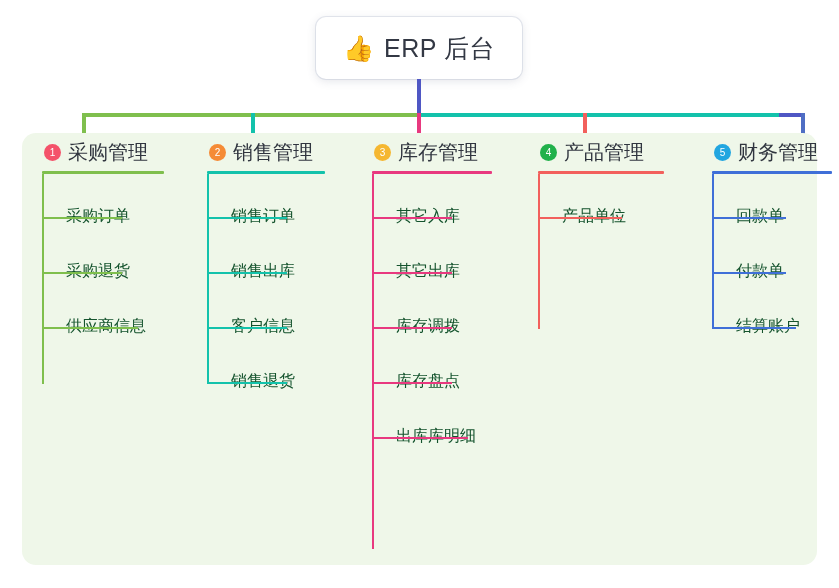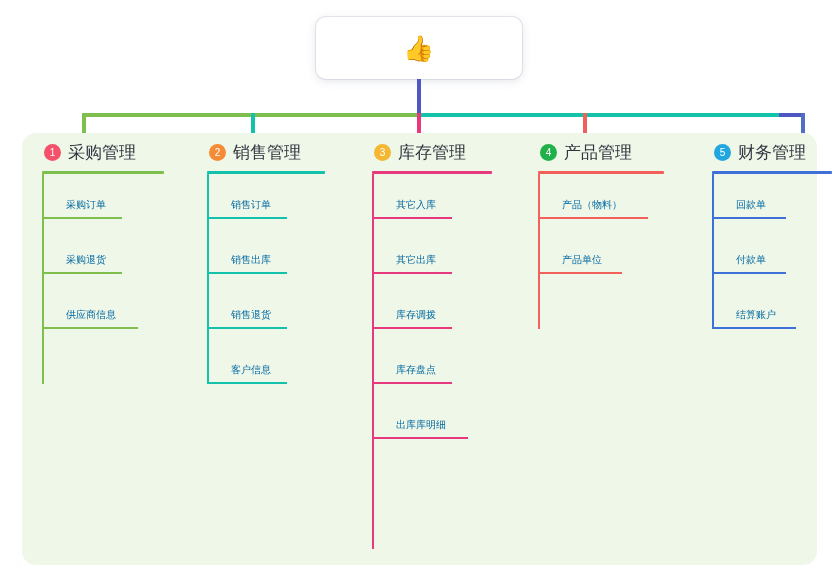--- a/index.html
+++ b/index.html
@@ -48,40 +48,41 @@
   .col3{left:350px;width:165px;}
   .col4{left:516px;width:172px;}
   .col5{left:690px;width:135px;}
 
   .col-head{display:flex;align-items:center;gap:7px;height:38px;padding-left:2px;}
   .badge{
     width:17px;height:17px;border-radius:50%;
     color:#fff;font-size:10px;line-height:17px;text-align:center;
     flex:0 0 auto;font-family:"Liberation Sans",sans-serif;
   }
-  .col-title{font-size:17px;color:#30353f;white-space:nowrap;}
+  .col-title{font-size:20px;color:#30353f;white-space:nowrap;}
   .head-rule{height:3px;border-radius:1px;}
 
   
   .leaves{position:relative;padding-top:0;}
   .rail{position:absolute;left:0;top:0;width:2px;}
   .leaf{position:relative;height:55px;}
   .leaf-text{
-    position:absolute;left:24px;top:24px;
-    font-size:10px;color:#0369a1;white-space:nowrap;
+    position:absolute;left:24px;top:32px;
+    font-size:16px;color:#14532d;white-space:nowrap;
   }
   .leaf-rule{position:absolute;left:0;bottom:10px;height:2px;}
 </style>
 </head>
 <body>
 
 <div id="stage">
 
   <div class="root-card">
     <span class="root-emoji">👍</span>
+    <span class="root-title">ERP 后台</span>
   </div>
 
   <div class="stem"></div>
   <div class="bus bus-blue"></div>
   <div class="bus bus-teal"></div>
   <div class="bus bus-green"></div>
   <div class="drop d1"></div>
   <div class="drop d2"></div>
   <div class="drop d3"></div>
   <div class="drop d4"></div>
@@ -120,25 +121,25 @@
           <div class="rail" style="background: rgb(19, 194, 171); height: 210px;"></div>
           <div class="leaf">
             <span class="leaf-text">销售订单</span>
             <div class="leaf-rule" style="background: rgb(19, 194, 171); width: 80px;"></div>
           </div>
           <div class="leaf">
             <span class="leaf-text">销售出库</span>
             <div class="leaf-rule" style="background: rgb(19, 194, 171); width: 80px;"></div>
           </div>
           <div class="leaf">
+            <span class="leaf-text">客户信息</span>
+            <div class="leaf-rule" style="background: rgb(19, 194, 171); width: 80px;"></div>
+          </div>
+          <div class="leaf">
             <span class="leaf-text">销售退货</span>
-            <div class="leaf-rule" style="background: rgb(19, 194, 171); width: 80px;"></div>
-          </div>
-          <div class="leaf">
-            <span class="leaf-text">客户信息</span>
             <div class="leaf-rule" style="background: rgb(19, 194, 171); width: 80px;"></div>
           </div>
         </div>
       </div>
     <div class="col col3">
         <div class="col-head">
           <span class="badge" style="background: rgb(245, 183, 49);">3</span>
           <span class="col-title">库存管理</span>
         </div>
         <div class="head-rule" style="background: rgb(232, 57, 127); width: 120px;"></div>
@@ -168,24 +169,20 @@
       </div>
     <div class="col col4">
         <div class="col-head">
           <span class="badge" style="background: rgb(33, 177, 75);">4</span>
           <span class="col-title">产品管理</span>
         </div>
         <div class="head-rule" style="background: rgb(242, 96, 92); width: 126px;"></div>
         <div class="leaves">
           <div class="rail" style="background: rgb(242, 96, 92); height: 155px;"></div>
           <div class="leaf">
-            <span class="leaf-text">产品（物料）</span>
-            <div class="leaf-rule" style="background: rgb(242, 96, 92); width: 110px;"></div>
-          </div>
-          <div class="leaf">
             <span class="leaf-text">产品单位</span>
             <div class="leaf-rule" style="background: rgb(242, 96, 92); width: 84px;"></div>
           </div>
         </div>
       </div>
     <div class="col col5">
         <div class="col-head">
           <span class="badge" style="background: rgb(34, 166, 224);">5</span>
           <span class="col-title">财务管理</span>
         </div>

